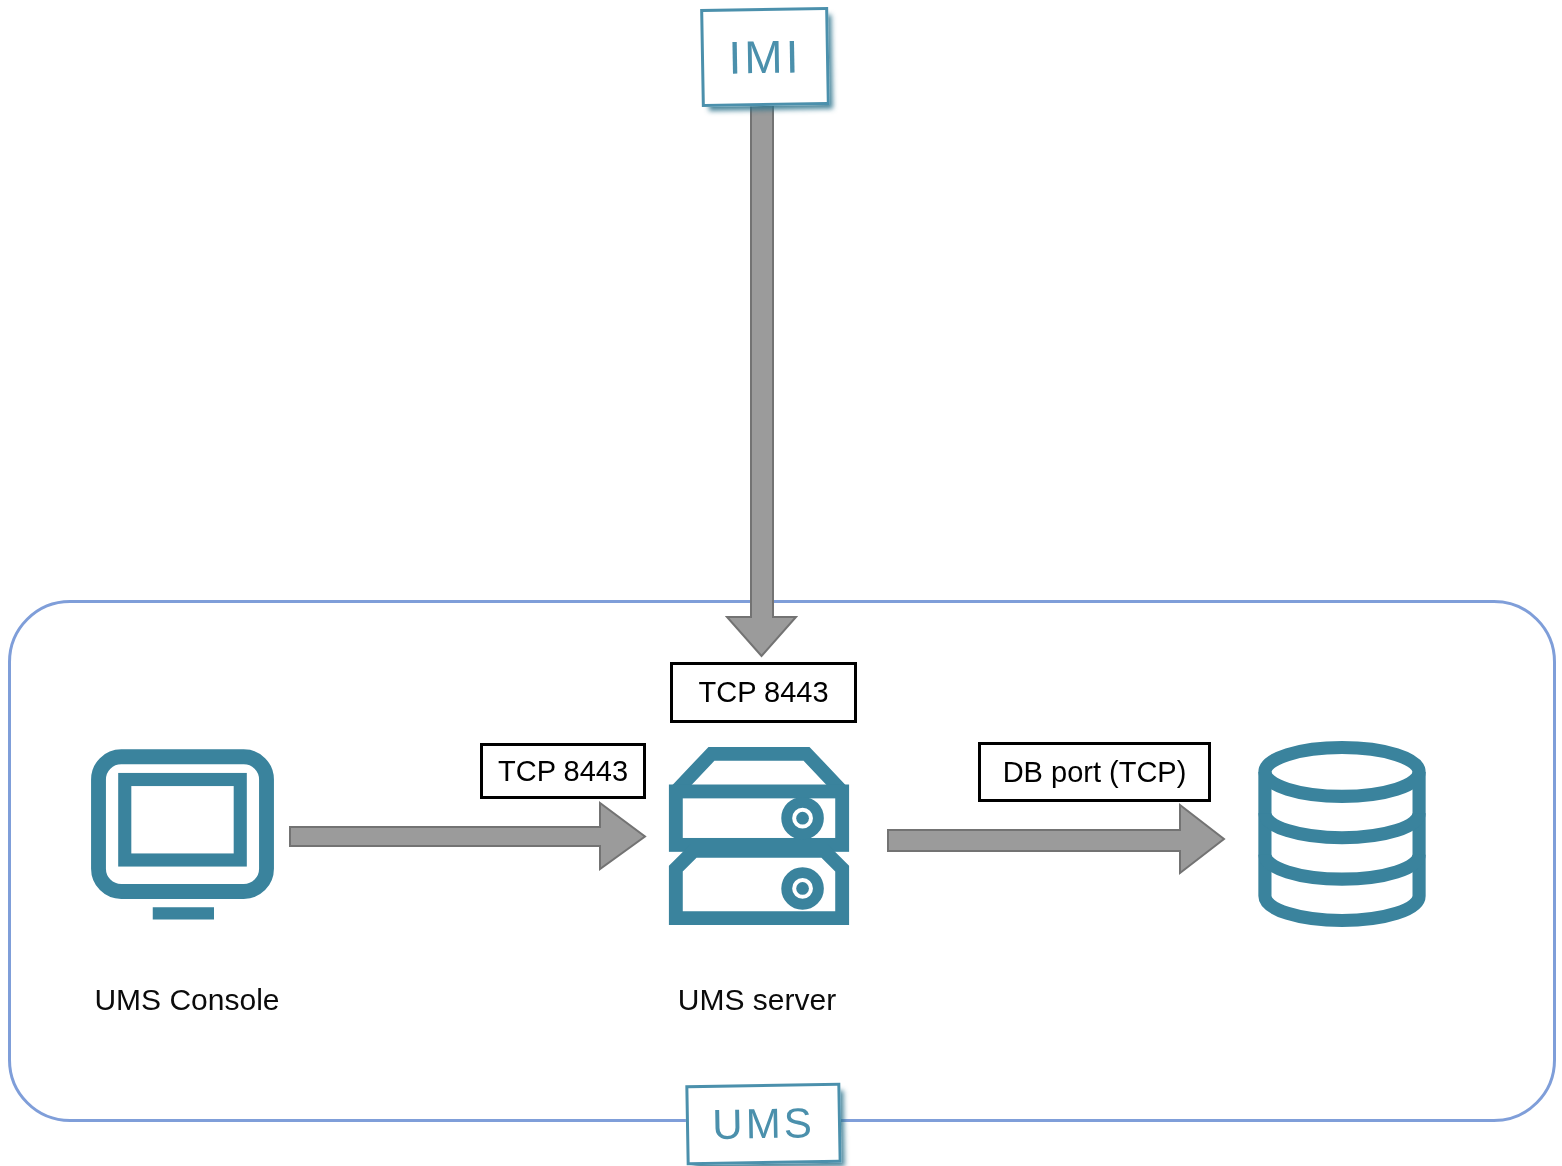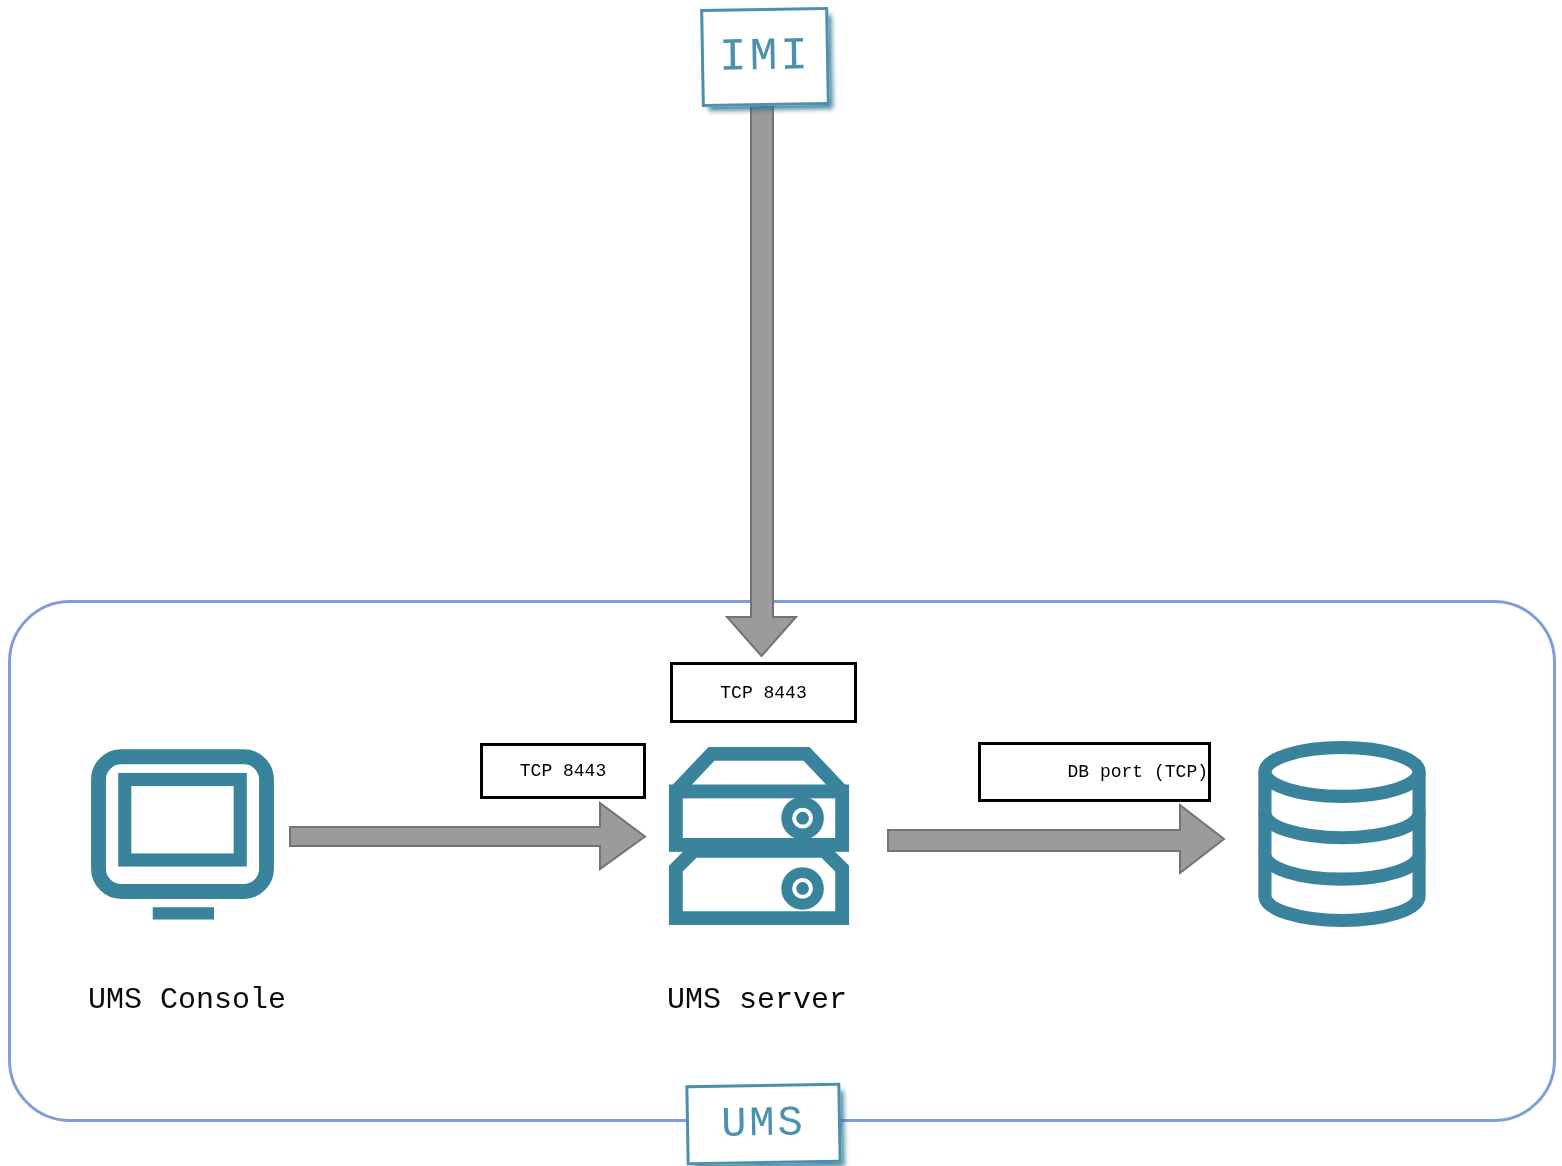--- a/index.html
+++ b/index.html
@@ -1,18 +1,18 @@
 <!DOCTYPE html>
 <html><head>
 <meta charset="utf-8">
 <style>
   html,body { margin:0; padding:0; background:#ffffff; }
   .canvas {
     position:relative; width:1562px; height:1166px;
-    font-family:Liberation Mono, monospace; overflow:hidden; background:#ffffff;
+    font-family:Liberation Sans, sans-serif; overflow:hidden; background:#ffffff;
   }
   
   .group-box {
     position:absolute; left:8px; top:600px; width:1542px; height:516px;
     border:3px solid #7F9ED9; border-radius:62px; background:transparent; z-index:1;
   }
   
   .arrows { position:absolute; left:0; top:0; z-index:2; }
   .arrow { fill:#9B9B9B; stroke:#737373; stroke-width:2px; }
   
@@ -22,25 +22,25 @@
     color:#4B90AC; letter-spacing:3px; z-index:4;
     box-shadow:5px 6px 5px -2px rgba(45,115,140,0.85);
     transform:rotate(-1deg);
   }
   .imi-box { left:701px; top:8px; width:122px; height:92px; font-size:46px; }
   .ums-box { left:686px; top:1084px; width:149px; height:74px; font-size:42px; }
   
   .port-label {
     position:absolute; background:#ffffff; border:3px solid #000000;
     display:flex; align-items:center; justify-content:center;
-    font-size:18px; color:#000000; z-index:5; white-space:nowrap;
+    font-size:29px; color:#000000; z-index:5; white-space:nowrap;
   }
   .port-top  { left:670px; top:662px; width:181px; height:55px; }
   .port-left { left:480px; top:743px; width:160px; height:50px; }
-  .port-db   { left:978px; top:742px; width:227px; height:54px;justify-content:flex-end; }
+  .port-db   { left:978px; top:742px; width:227px; height:54px; }
   
   .icon { position:absolute; z-index:3; }
   .icon svg { display:block; }
   .teal-stroke { stroke:#3A839D; fill:none; }
   .teal-fill { fill:#3A839D; stroke:none; }
   
   .node-label {
     position:absolute; font-size:30px; color:#0b0b0b; text-align:center;
     width:320px; z-index:3;
   }

